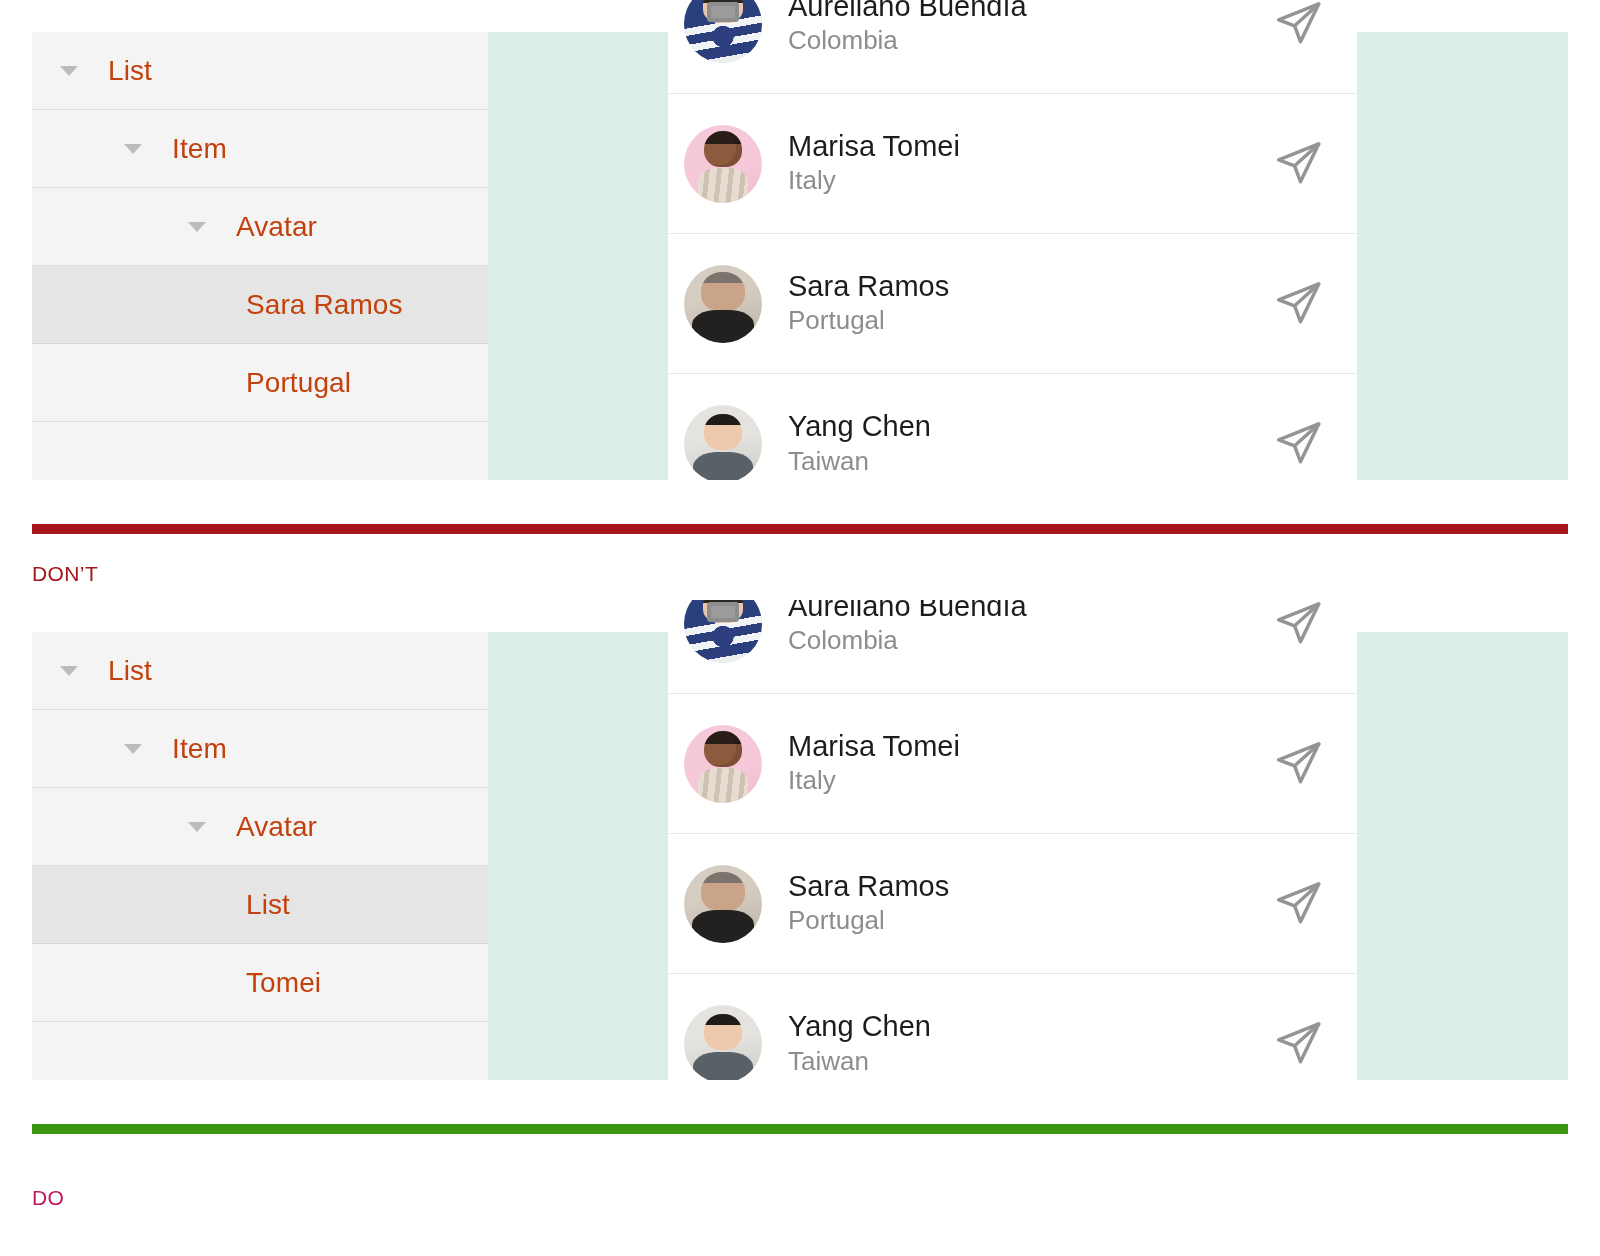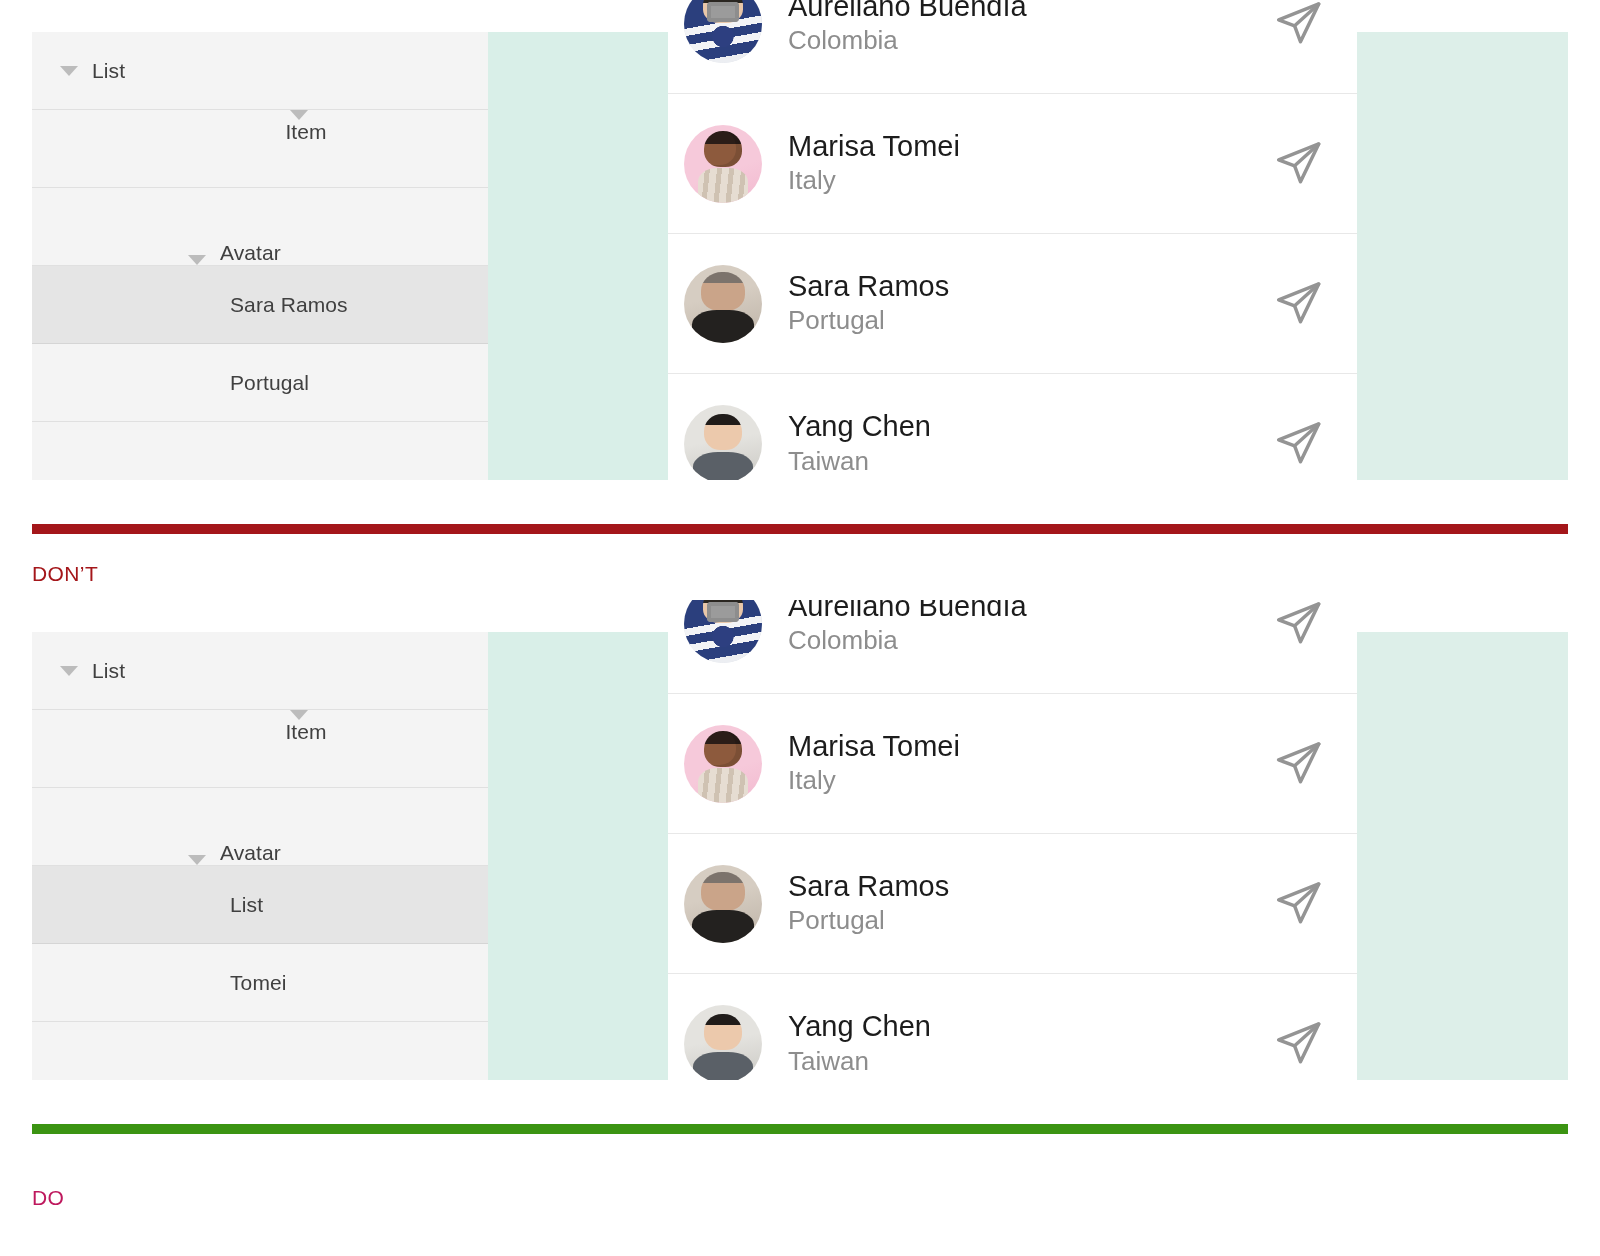--- a/index.html
+++ b/index.html
@@ -86,28 +86,29 @@
   .caret {
     width: 0;
     height: 0;
     border-left: 9px solid transparent;
     border-right: 9px solid transparent;
     border-top: 10px solid #bcbcbc;
     flex: none;
     margin-right: 14px;
   }
   .tree-label {
-    font-size: 21px;
-    color: #404040;
+    font-size: 28px;
+    color: #c2410c;
     letter-spacing: 0.1px;
     white-space: nowrap;
+    margin-left: 16px;
   }
   .lvl0 { padding-left: 28px; }
-  .lvl1 { padding-left: 92px; flex-direction: column; }
-  .lvl2 { padding-left: 156px; align-items: flex-end; }
+  .lvl1 { padding-left: 92px; }
+  .lvl2 { padding-left: 156px; }
   .lvl3 { padding-left: 198px; }
 
   
   .contact-row {
     position: relative;
     height: 140px;
     box-sizing: border-box;
     border-bottom: 1px solid #e8e8e8;
     display: flex;
     align-items: center;

